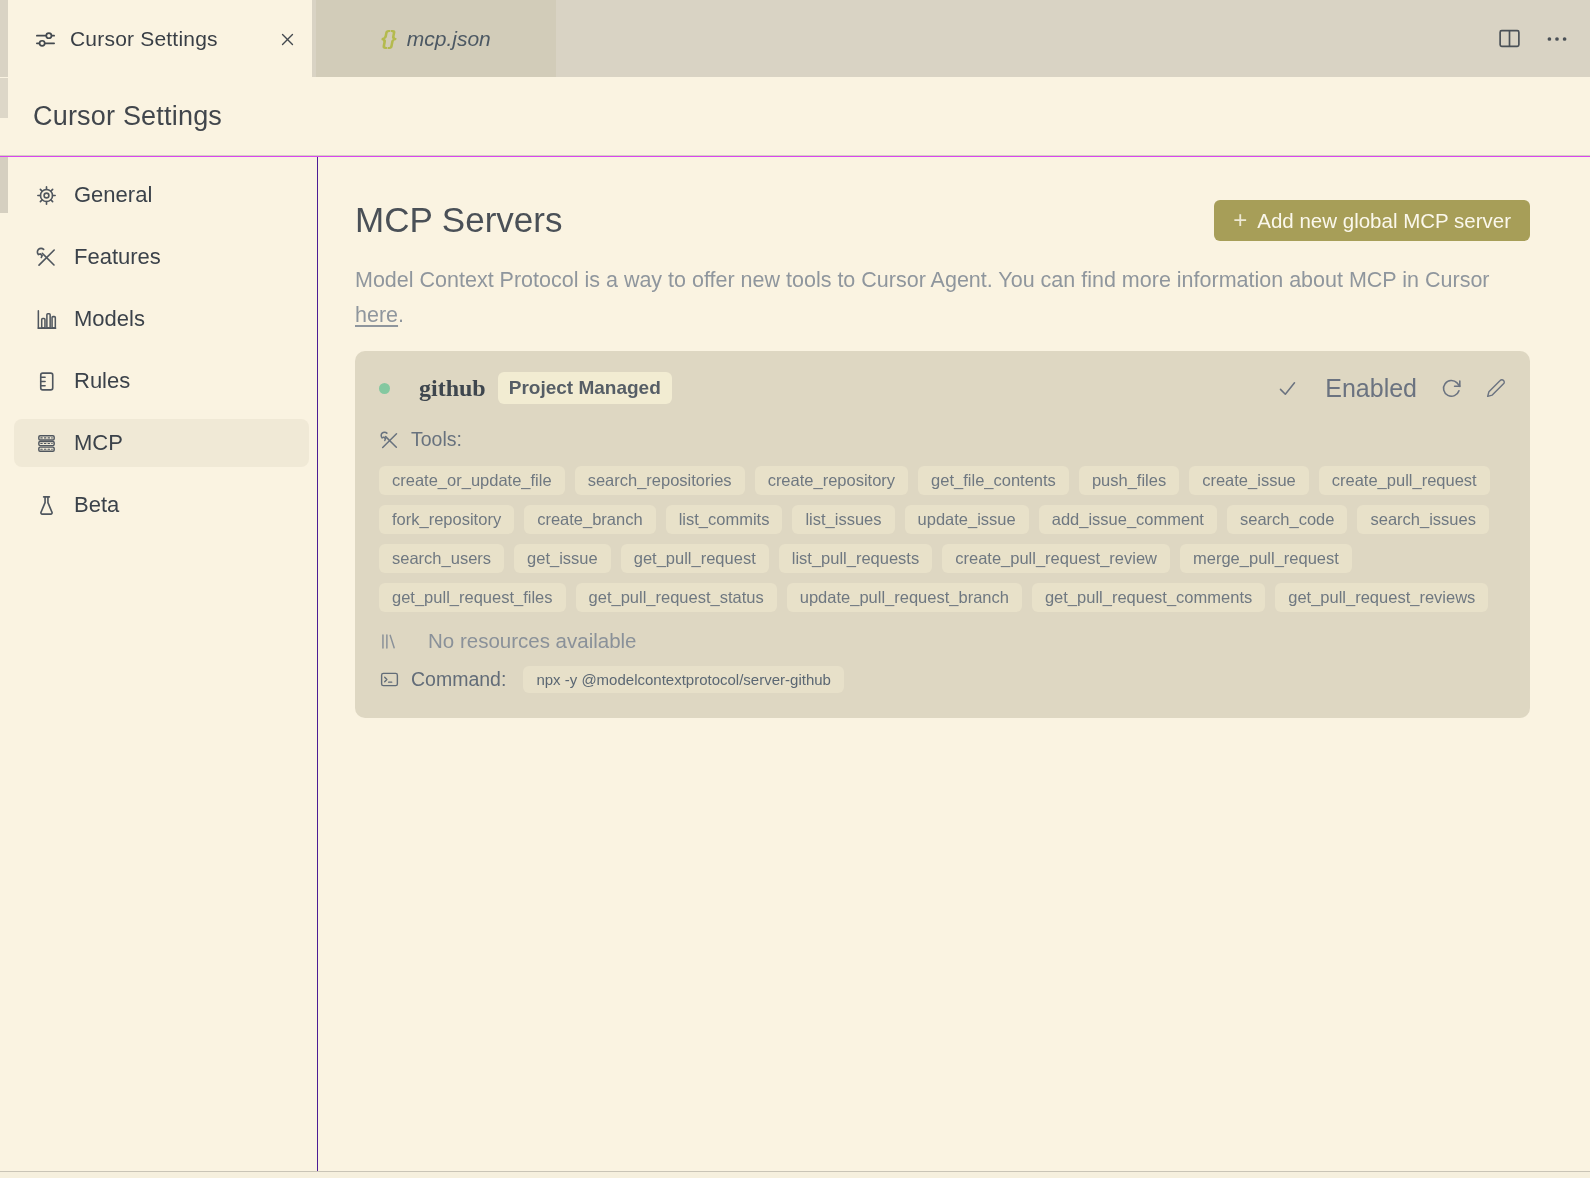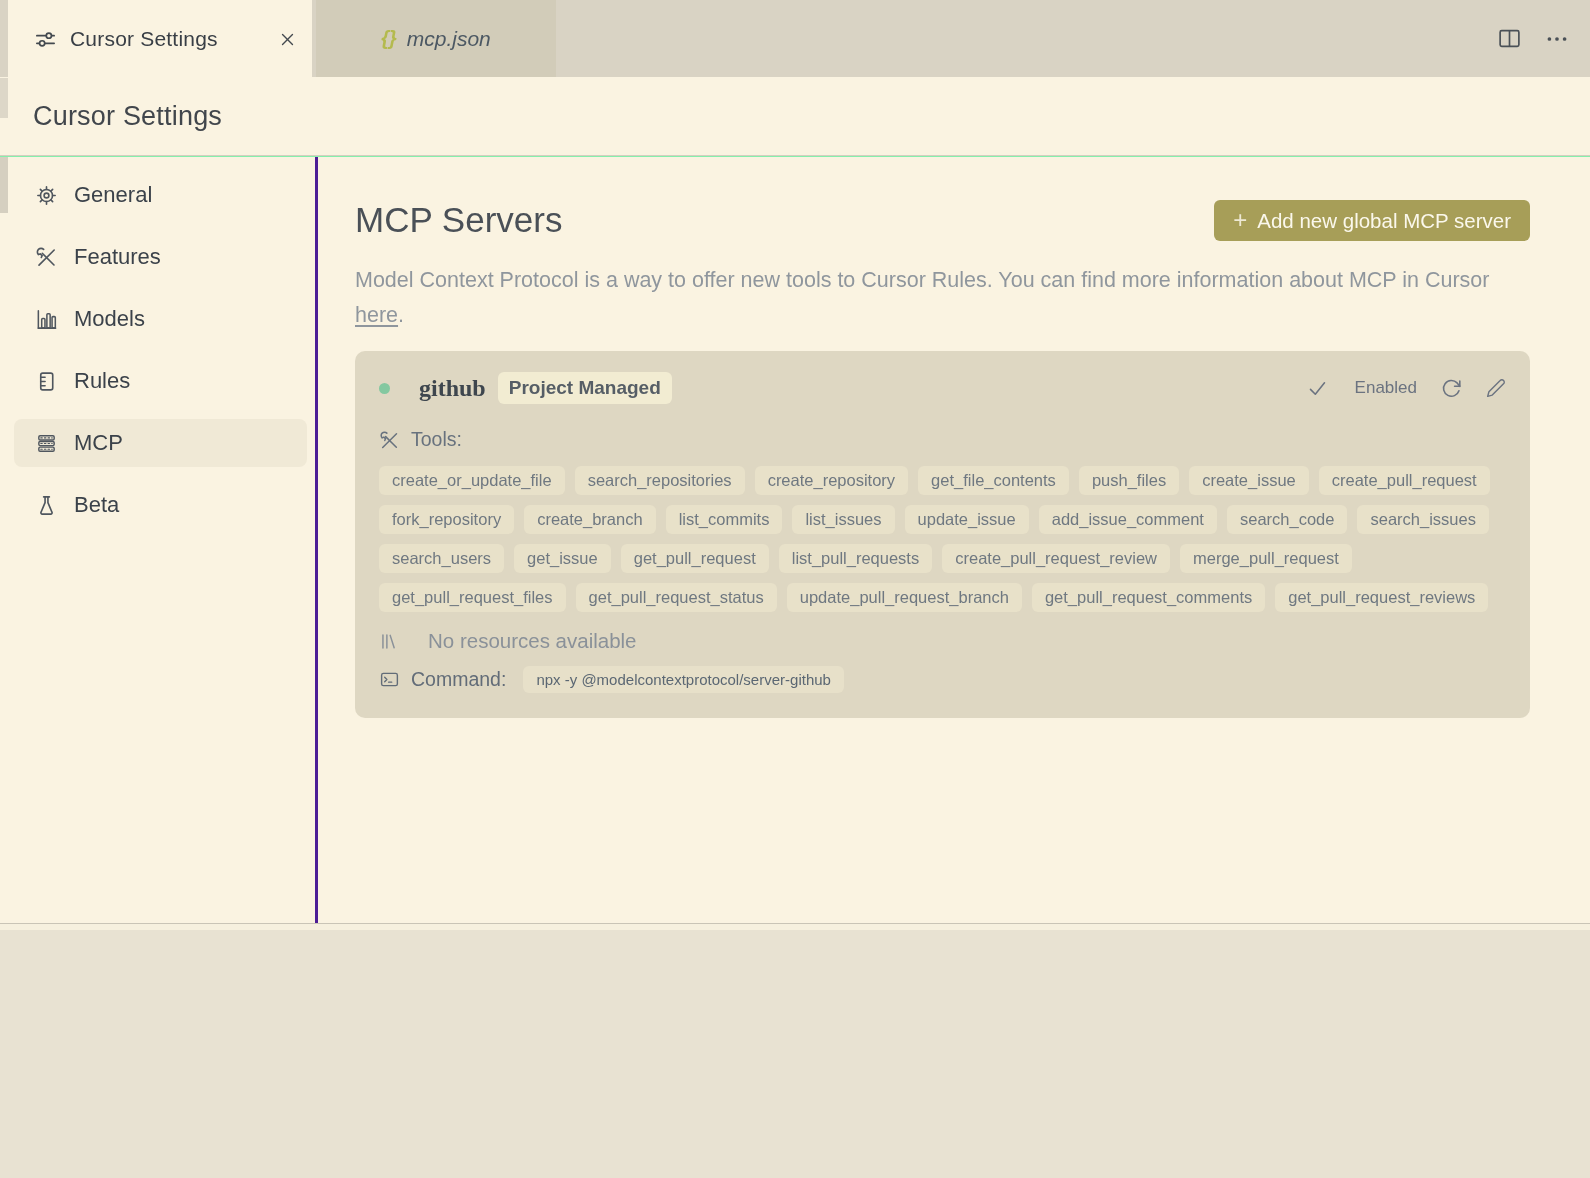--- a/index.html
+++ b/index.html
@@ -1,39 +1,39 @@
 <!DOCTYPE html>
 <html><head>
 <meta charset="utf-8">
 <style>
   * { box-sizing: border-box; margin: 0; padding: 0; }
   html,body { background:#e8e2d2; }
   body { font-family:"Liberation Sans","DejaVu Sans",sans-serif; }
-  .app{ position:relative; width:1590px; height:930px; background:#86efac; overflow:hidden; }
+  .app{ position:relative; width:1590px; height:1178px; background:#d946ef; overflow:hidden; }
 
   
   .tabbar{ position:absolute; top:0; left:0; right:0; height:77px; background:#d9d3c4; }
   .tab{ position:absolute; top:0; height:77px; display:flex; align-items:center; cursor:default; }
   .tab.active{ left:8px; width:304px; height:78px; background:#faf3e1; padding:0 16px 0 26px; gap:13px; }
   .tab.active .tab-label{ font-size:21px; color:#383e45; letter-spacing:.2px; }
   .tab .close{ margin-left:auto; color:#43494f; display:flex; align-items:center; }
   .tab.preview{ left:316px; width:240px; background:#d2ccb9; justify-content:center; gap:10px;
                 font-style:italic; color:#4c5863; font-size:21px; }
   .braces{ color:#b4ba4f; font-weight:700; font-size:20px; }
   .tabbar-actions{ position:absolute; right:20px; top:0; height:77px; display:flex; align-items:center; gap:22px; color:#4a5056; }
   .icbtn{ display:flex; align-items:center; cursor:pointer; }
 
   
   .page-header{ position:absolute; top:77px; left:0; right:0; height:79px; background:#faf3e1;
                 display:flex; align-items:center; padding-left:33px; border-bottom:1px solid #d5cfc0; }
   .page-header h1{ font-size:27px; font-weight:500; color:#41464c; letter-spacing:.2px; }
 
   
   .body{ position:absolute; top:157px; left:0; right:0; bottom:7px; display:flex; }
-  .sidebar{ width:318px; border-right:3px solid #4c1d95; padding:14px 8px 0 14px; background:#faf3e1; flex-shrink:0; }
+  .sidebar{ width:318px; border-right:1px solid #4c1d95; padding:14px 8px 0 14px; background:#faf3e1; flex-shrink:0; }
   .side-item{ height:48px; display:flex; align-items:center; gap:16px; padding-left:21px;
               margin-bottom:14px; border-radius:8px; font-size:22px; color:#3b424a; cursor:pointer; }
   .side-item .ic{ color:#4f565e; }
   .side-item.active{ background:#f0e9d6; }
 
   main{ flex:1; padding:43px 60px 0 37px; background:#faf3e1; }
   .main-top{ display:flex; justify-content:space-between; align-items:flex-start; }
   .main-top h2{ font-size:35px; font-weight:500; color:#4a5057; line-height:1.15; }
   .add-btn{ border:none; height:41px; padding:0 19px; background:#a79e58; color:#fbf8ec;
             font-size:20.5px; border-radius:6px; display:flex; align-items:center; gap:10px;
@@ -43,21 +43,21 @@
   .desc a{ color:#8f969d; text-decoration:underline; text-underline-offset:3px; cursor:pointer; }
 
   
   .card{ margin-top:18px; background:#ded7c2; border-radius:10px; padding:21px 24px 25px; color:#6d7680; }
   .card-head{ display:flex; align-items:center; }
   .dot{ width:11px; height:11px; border-radius:50%; background:#84c8a0; flex-shrink:0; }
   .server-name{ font-size:24px; font-weight:600; color:#3e464e; margin-left:29px;font-family:Liberation Serif, serif; }
   .badge{ margin-left:12px; background:#f2ecd2; border-radius:6px; padding:5px 11px;
           font-size:19px; font-weight:600; color:#565e66; }
   .head-right{ margin-left:auto; display:flex; align-items:center; color:#6b7380; }
-  .enabled-label{ font-size:17px; margin-left:27px; }
+  .enabled-label{ font-size:25px; margin-left:27px; }
   .head-right .refresh{ margin-left:24px; }
   .head-right .edit{ margin-left:24px; }
 
   .tools-row{ margin-top:24px; display:flex; align-items:flex-end; gap:11px; font-size:19.5px; color:#68727e; }
   .tags{ margin-top:15px; display:flex; flex-wrap:wrap; gap:10px; }
   .tag{ background:#e8e1c9; border-radius:6px; padding:5px 13px; font-size:16.5px; color:#6f7881; white-space:nowrap; }
   .res-row{ margin-top:17px; display:flex; align-items:center; gap:28px; font-size:20.5px; color:#8a9199; }
   .cmd-row{ margin-top:13px; display:flex; align-items:center; gap:11px; font-size:19.5px; color:#626c78; }
   .cmd-chip{ margin-left:6px; background:#e7e0c9; border-radius:6px; padding:5px 13px;
              font-size:15px; color:#5b6773; font-family:inherit; }
@@ -196,21 +196,21 @@
 
     <main>
       <div class="main-top">
         <h2>MCP Servers</h2>
         <button class="add-btn">
           <span class="plus">+</span>
           <span>Add new global MCP server</span>
         </button>
       </div>
 
-      <p class="desc"><span>Model Context Protocol is a way to offer new tools to Cursor Rules. You can find more information about MCP in Cursor </span><a>here</a><span>.</span></p>
+      <p class="desc"><span>Model Context Protocol is a way to offer new tools to Cursor Agent. You can find more information about MCP in Cursor </span><a>here</a><span>.</span></p>
 
       <section class="card">
         <div class="card-head">
           <span class="dot"></span>
           <span class="server-name">github</span>
           <span class="badge">Project Managed</span>
           <div class="head-right">
             <span class="ic">
               <svg width="21" height="21" viewBox="0 0 24 24" fill="none" stroke="currentColor" stroke-width="1.8" stroke-linecap="round" stroke-linejoin="round">
                 <polyline points="4 13 9.5 18.5 20 5.5"></polyline>

